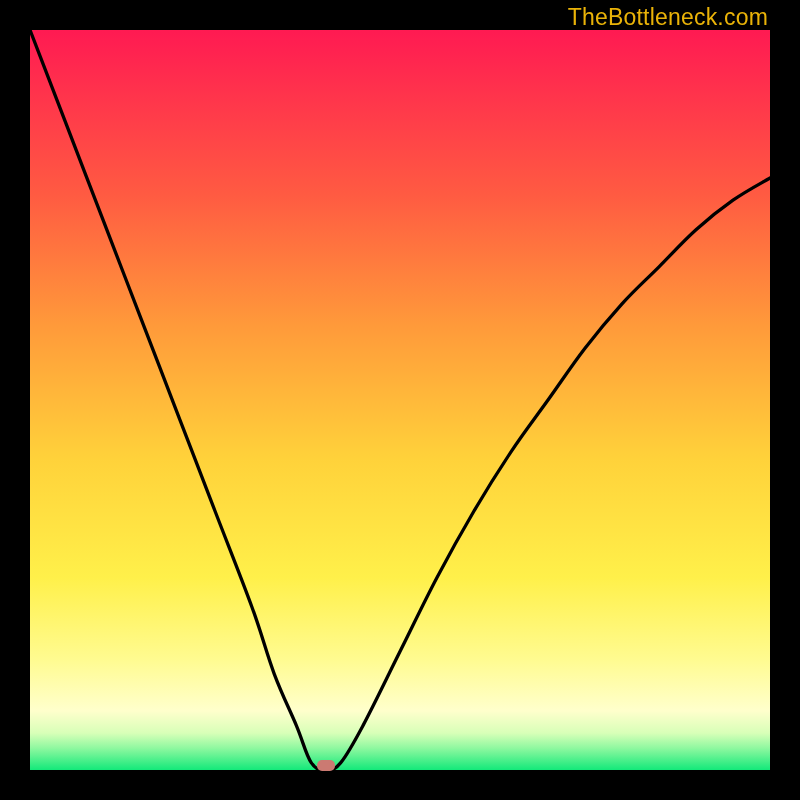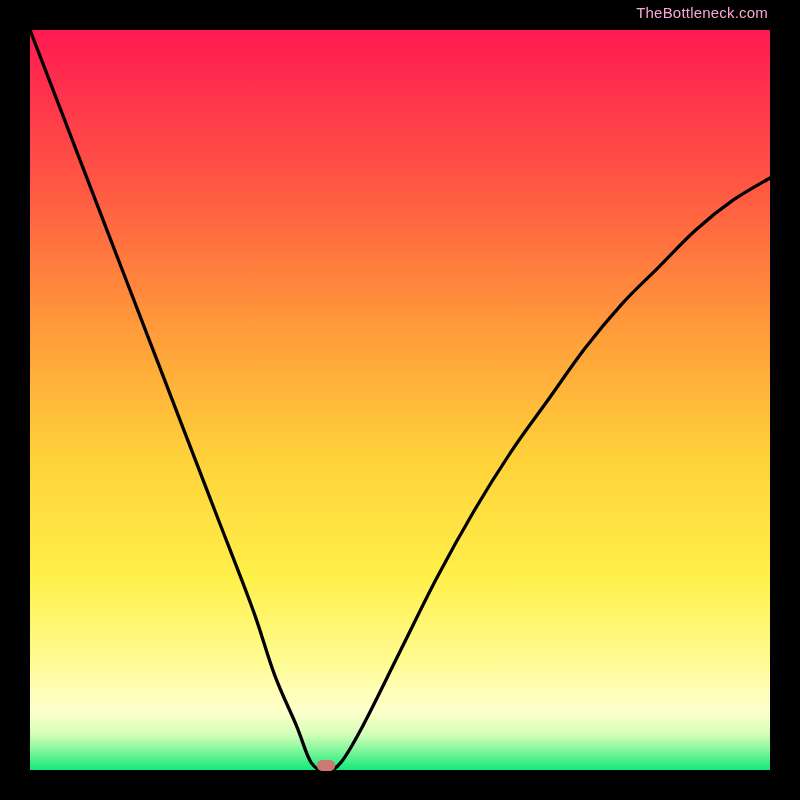--- a/index.html
+++ b/index.html
@@ -23,22 +23,22 @@
     position: absolute;
     left: 0;
     top: 0;
     width: 740px;
     height: 740px;
   }
   .watermark {
     position: absolute;
     top: 4px;
     right: 32px;
-    color: #f9a8d4;
-    font-size: 15px;
+    color: #eab308;
+    font-size: 23px;
     font-weight: 500;
     letter-spacing: 0.2px;
     margin-left: 16px;
   }
   .curve-svg {
     position: absolute;
     left: 30px;
     top: 30px;
     width: 740px;
     height: 740px;

